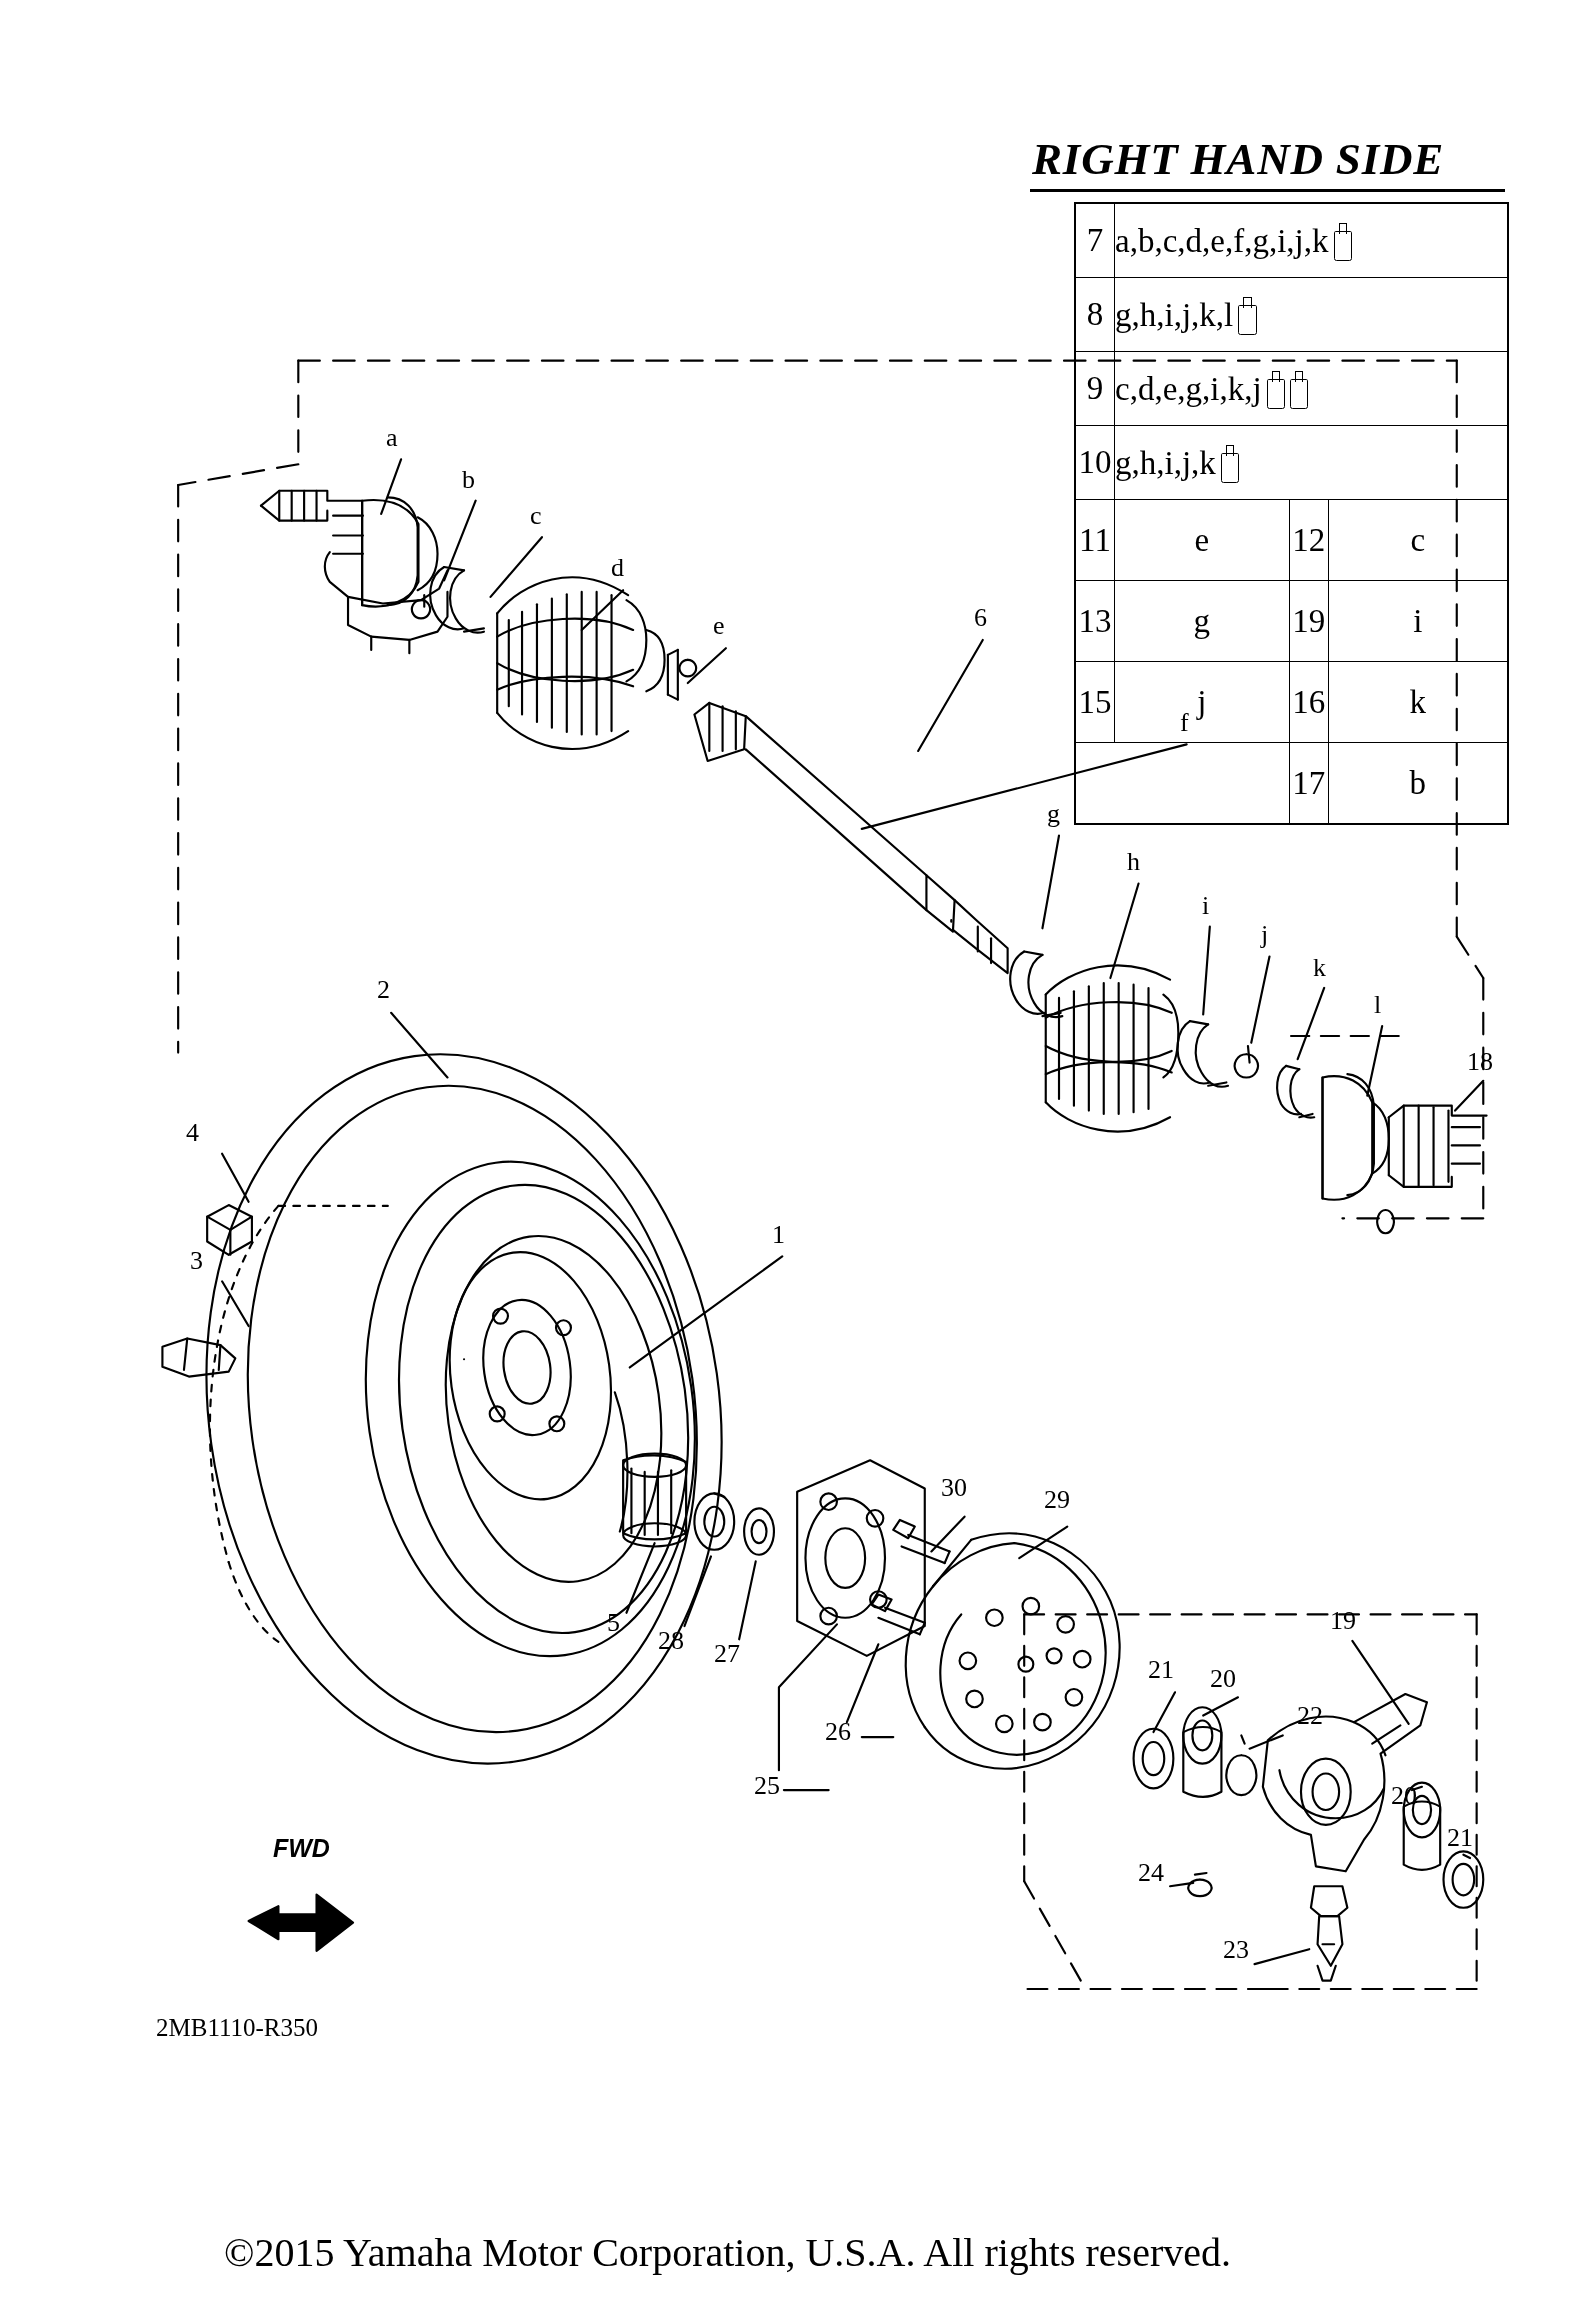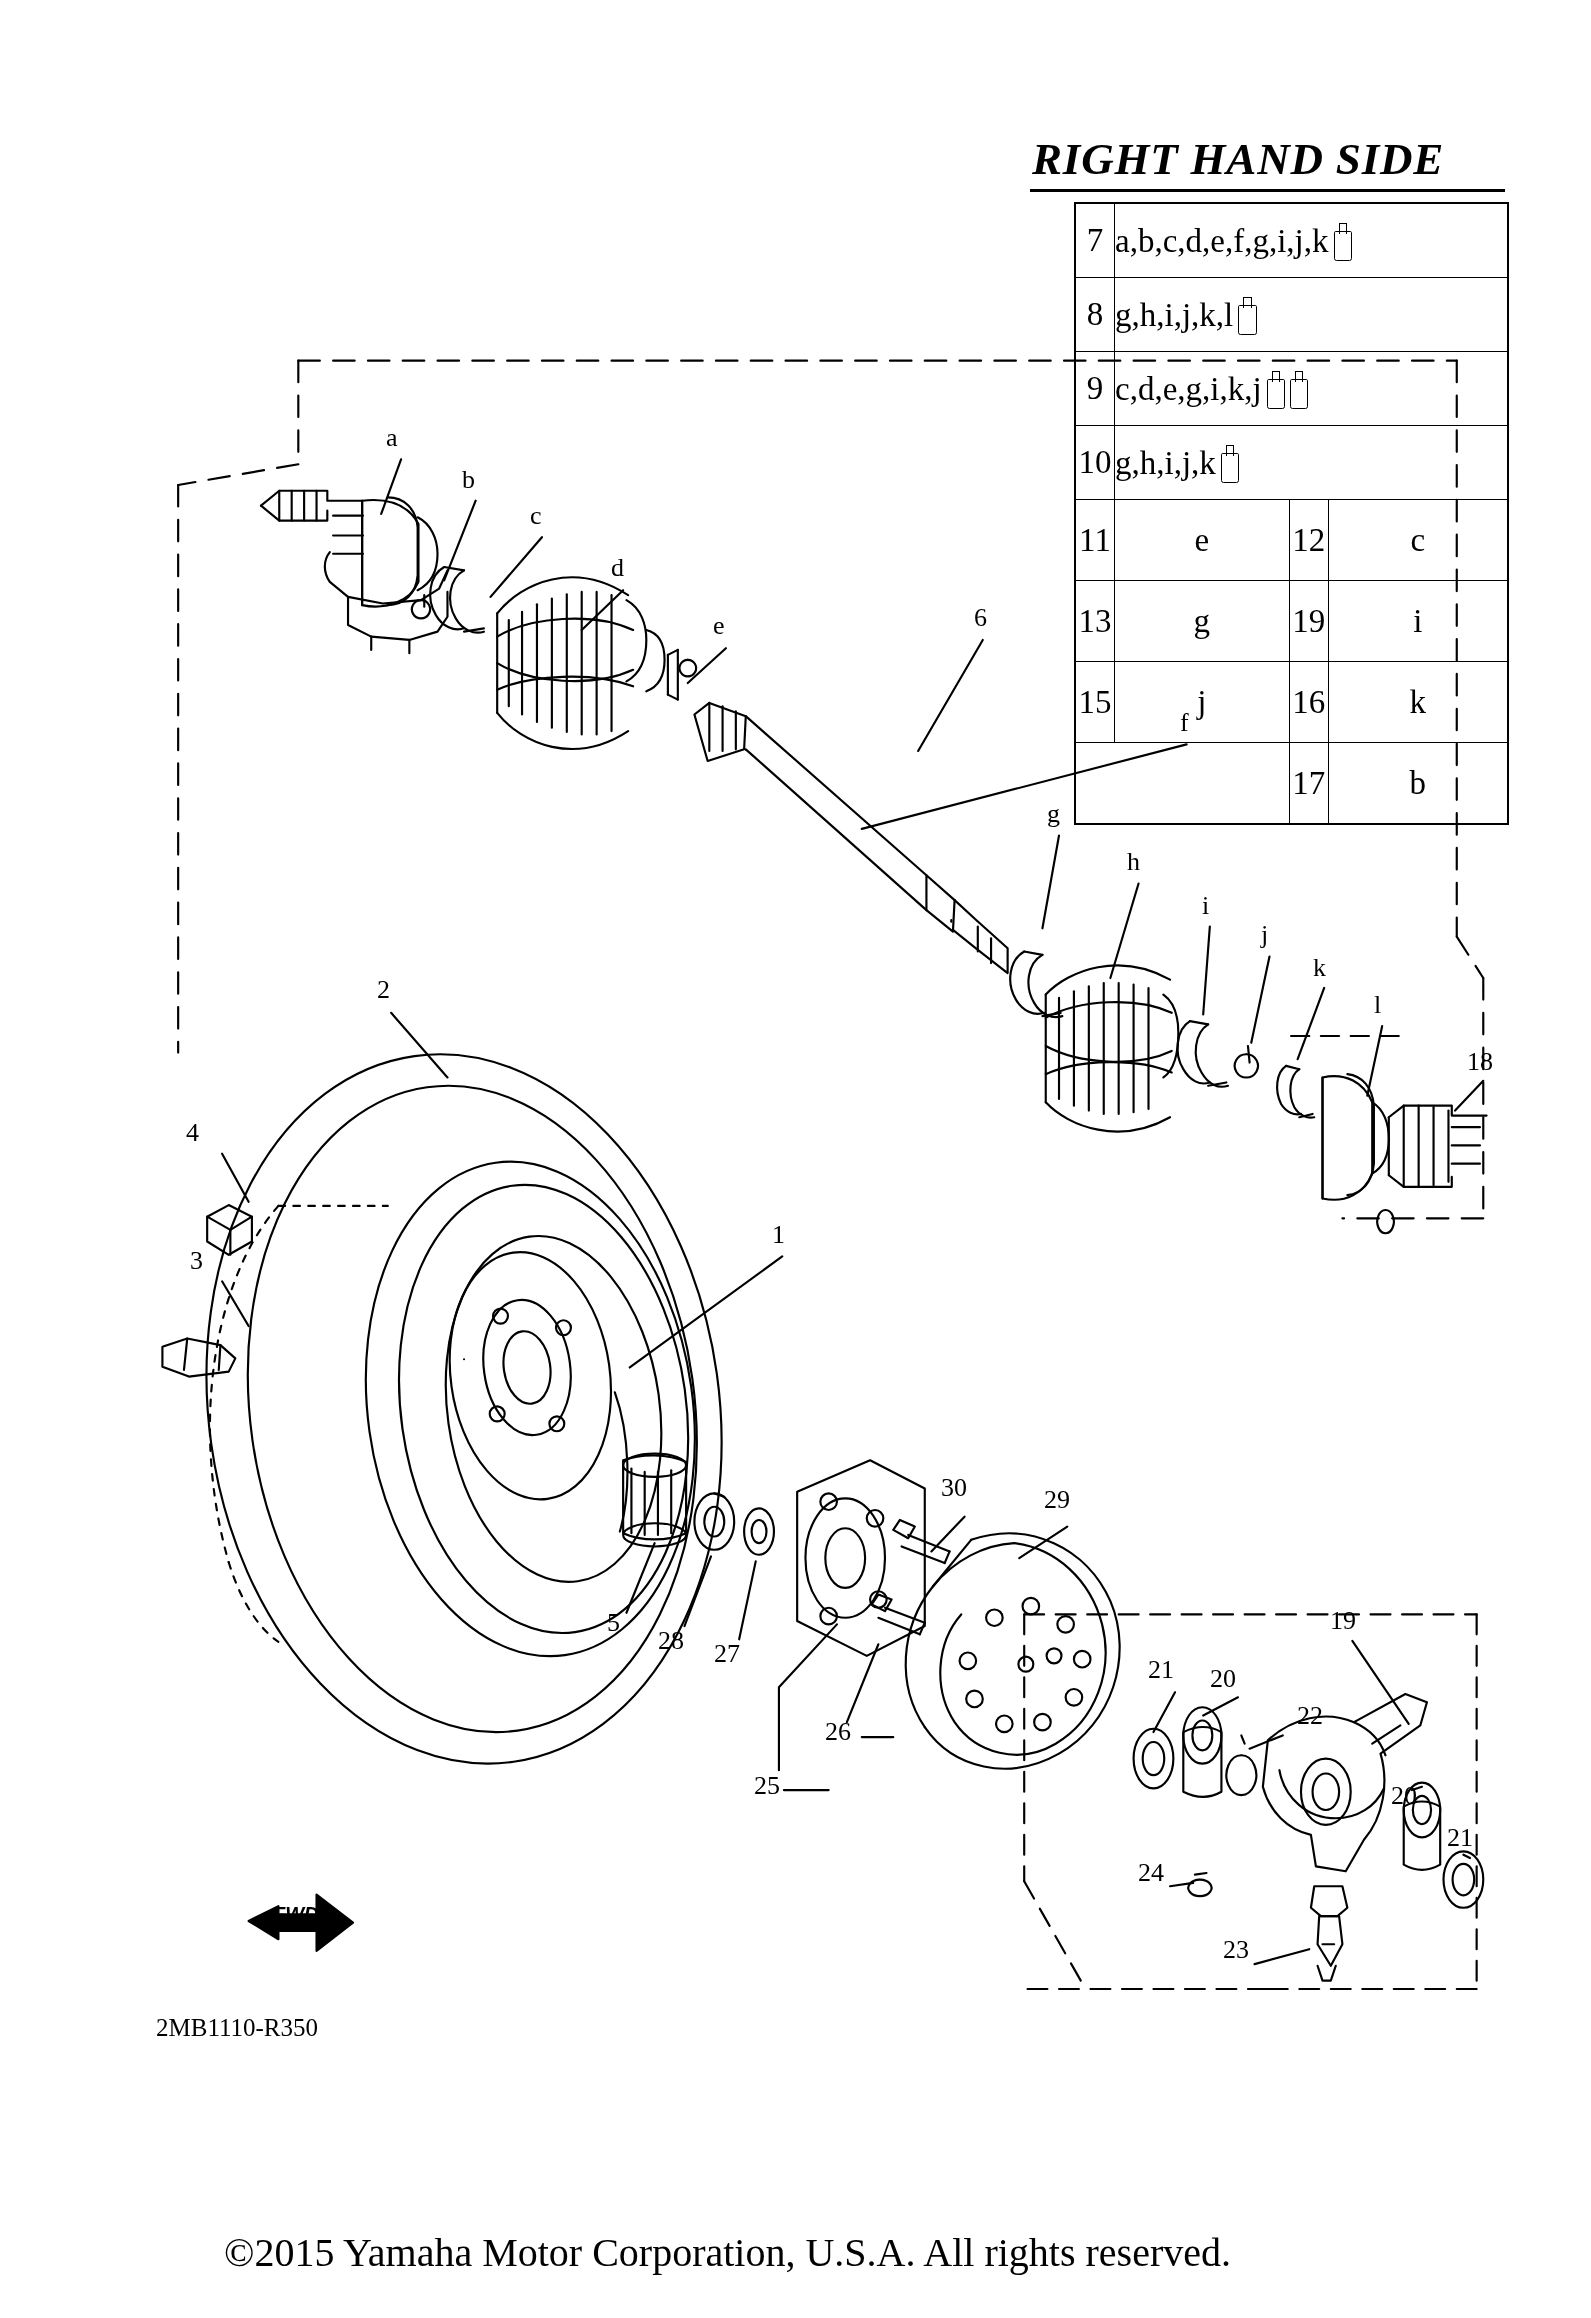--- a/index.html
+++ b/index.html
@@ -20,21 +20,21 @@
   .listcell{padding-left:8.3px;vertical-align:middle;height:73px;position:relative;}
   .ctrcell{text-align:center;vertical-align:middle;height:80px;}
   .tube{display:inline-block;width:18px;height:38px;position:relative;vertical-align:middle;margin-left:5px;}
   .tube:before{content:"";position:absolute;left:0;top:8.3px;width:16.6px;height:28px;border:1.7px solid #000;border-radius:1.7px 1.7px 2.5px 2.5px;}
   .tube:after{content:"";position:absolute;left:5px;top:0px;width:6.6px;height:10px;border:1.7px solid #000;border-bottom:none;}
   .inline-lst{display:inline-block;vertical-align:middle;}
 
   
   #copyright{position:absolute;left:0;top:2229px;width:1455px;text-align:center;font-size:40px;font-family:"Liberation Serif",serif;}
   #partno{position:absolute;left:156px;top:2014px;font-size:25px;font-family:"Liberation Serif",serif;}
-  #fwd-text{position:absolute;left:273px;top:1903px;font-size:20px;font-weight:bold;font-family:"Liberation Sans",sans-serif;font-style:italic;}
+  #fwd-text{position:absolute;left:273px;top:1834px;font-size:25px;font-weight:bold;font-family:"Liberation Sans",sans-serif;font-style:italic;}
 </style>
 </head>
 <body>
 
 <div id="sheet">
 
   <div id="rhs-title">RIGHT HAND SIDE</div>
   <div id="rhs-title-underline"></div>
 
   <table id="rhs-table">

